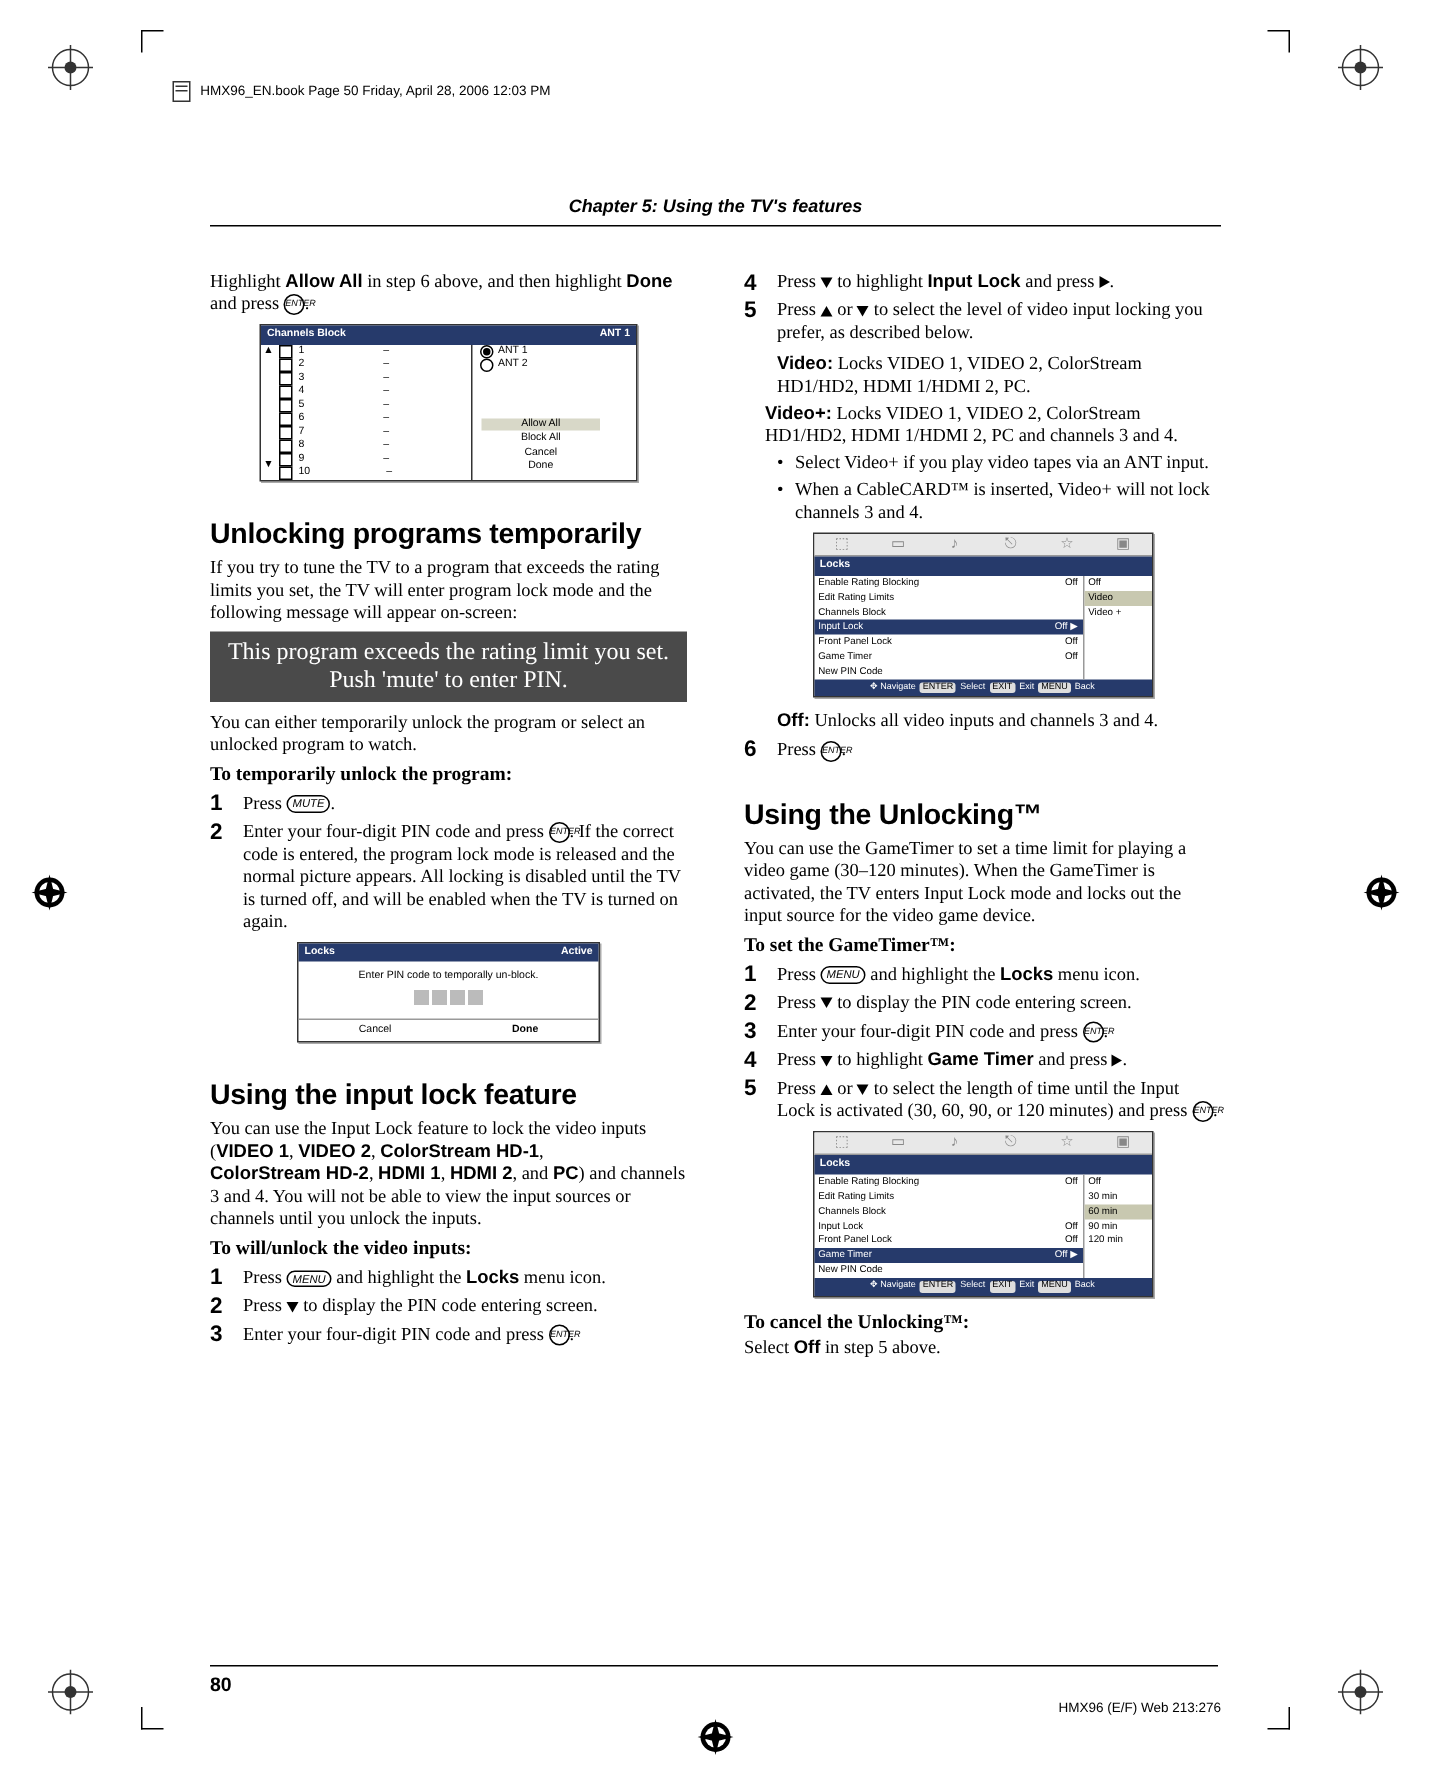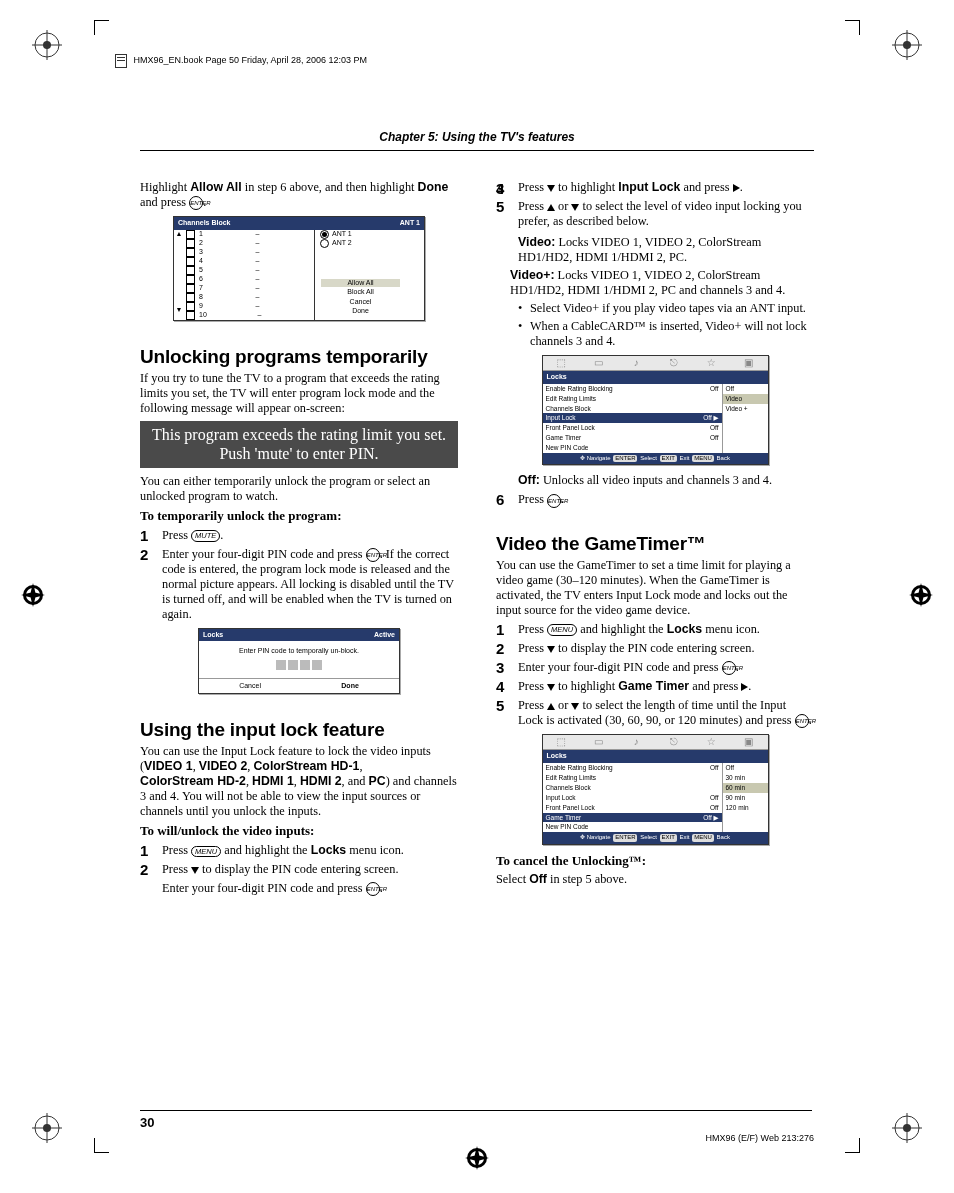--- a/index.html
+++ b/index.html
@@ -402,22 +402,23 @@
       </div>
       <div class="foot">✥ <span>Navigate</span> <span class="keycap">ENTER</span> <span>Select</span> <span class="keycap">EXIT</span> <span>Exit</span> <span class="keycap">MENU</span> <span>Back</span></div>
     </div>
 
     <p style="margin-left:22px;"><span class="btxt">Off:</span><span> Unlocks all video inputs and channels 3 and 4.</span></p>
 
     <ol class="steps">
       <li><span class="stepnum">6</span><span>Press </span><span class="key round">ENTER</span>.</li>
     </ol>
 
-    <div class="h2">Video the GameTimer™</div>
+    <div class="h2">Using the Unlocking™</div>
     <p>You can use the GameTimer to set a time limit for playing a video game (30–120 minutes). When the GameTimer is activated, the TV enters Input Lock mode and locks out the input source for the video game device.</p>
+    <div class="h3">To set the GameTimer™:</div>
     <ol class="steps">
       <li><span class="stepnum">1</span><span>Press </span><span class="key">MENU</span><span> and highlight the </span><span class="btxt">Locks</span><span> menu icon.</span></li>
       <li><span class="stepnum">2</span><span>Press </span><span class="tri down"></span><span> to display the PIN code entering screen.</span></li>
       <li><span class="stepnum">3</span><span>Enter your four-digit PIN code and press </span><span class="key round">ENTER</span>.</li>
       <li><span class="stepnum">4</span><span>Press </span><span class="tri down"></span><span> to highlight </span><span class="btxt">Game Timer</span><span> and press </span><span class="tri right"></span>.</li>
       <li><span class="stepnum">5</span><span>Press </span><span class="tri up"></span><span> or </span><span class="tri down"></span><span> to select the length of time until the Input Lock is activated (30, 60, 90, or 120 minutes) and press </span><span class="key round">ENTER</span>.</li>
     </ol>
 
     <div class="osd osd-locks">
       <div class="tabs">
@@ -471,16 +472,16 @@
         </div>
       </div>
       <div class="foot">✥ <span>Navigate</span> <span class="keycap">ENTER</span> <span>Select</span> <span class="keycap">EXIT</span> <span>Exit</span> <span class="keycap">MENU</span> <span>Back</span></div>
     </div>
 
     <div class="h3">To cancel the Unlocking™:</div>
     <p><span>Select </span><span class="btxt">Off</span><span> in step 5 above.</span></p>
 
   </div>
 
-  <div class="pagenum">30</div>
+  <div class="pagenum">80</div>
   <div class="footcode">HMX96 (E/F) Web 213:276</div>
 
 </div>
 
 </body></html>

